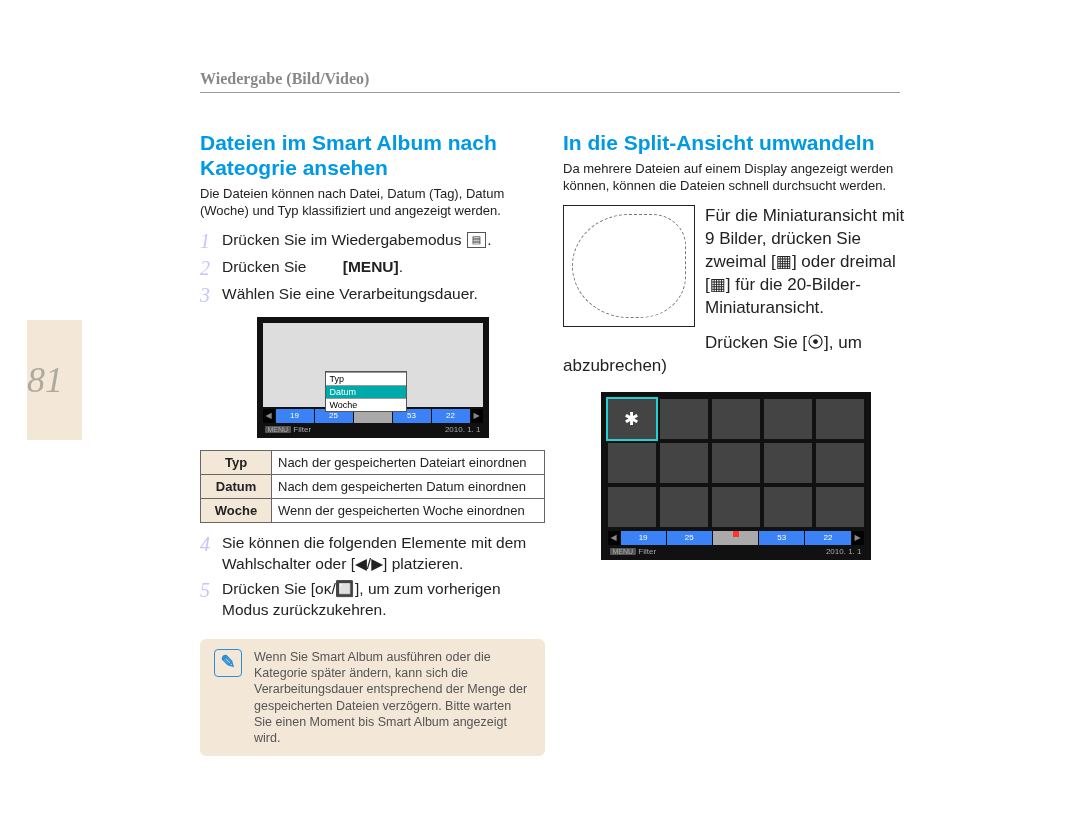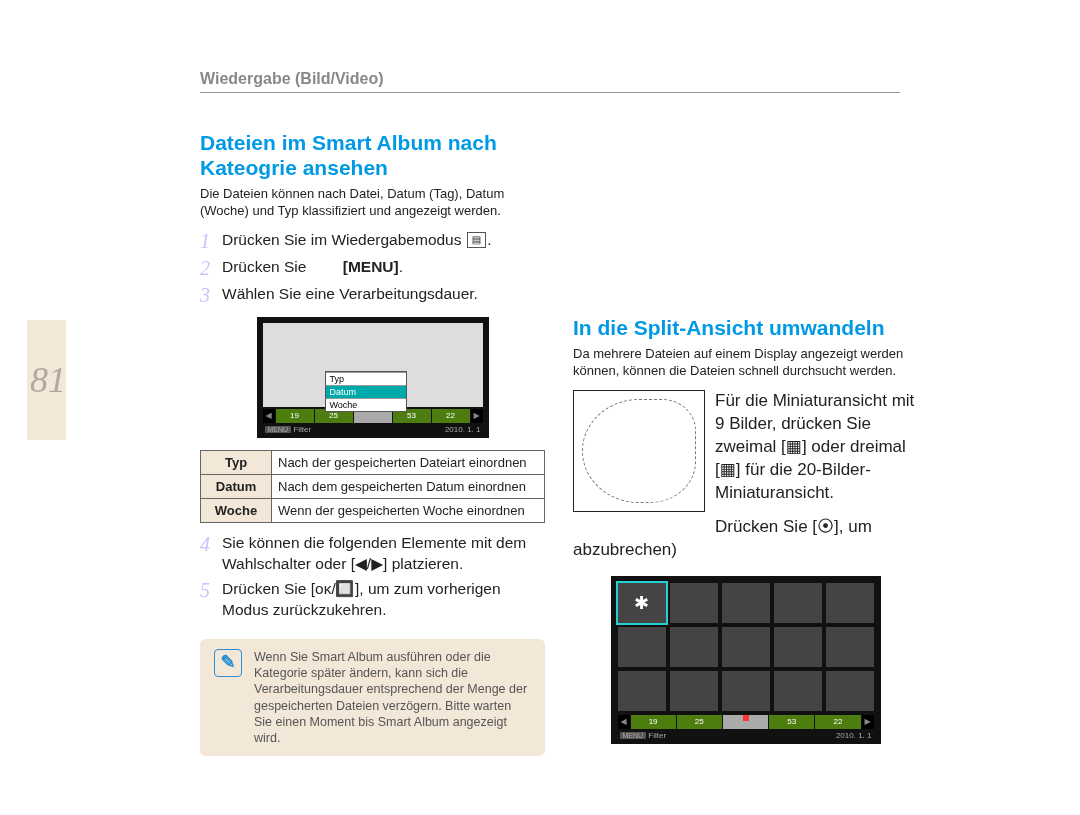--- a/index.html
+++ b/index.html
@@ -15,46 +15,46 @@
   .header-breadcrumb {
     position: absolute;
     top: 70px;
     left: 200px;
     font-weight: bold;
     color: #888;
     font-size: 16px;
     border-bottom: 1px solid #999;
     width: 700px;
     padding-bottom: 4px;
+    font-family: Liberation Serif, serif;
   }
   .page-number-box {
     position: absolute;
     left: 27px;
     top: 320px;
-    width: 39px;
+    width: 55px;
     height: 120px;
     background: #f3e7d8;
     display: flex;
     align-items: center;
-    justify-content: flex-end;
+    justify-content: flex-start;
   }
   .page-number {
     font-size: 36px;
     color: #b0a99f;
     font-style: italic;
     font-family: Georgia, serif;
   }
   .content {
     position: absolute;
     top: 130px;
     left: 200px;
     width: 720px;
     display: flex;
-    gap: 28px;
-    align-items: flex-end;
+    gap: 18px;
   }
   .col {
     width: 345px;
   }
   .section-heading {
     color: #0099e6;
     font-size: 21px;
     font-weight: bold;
     line-height: 1.2;
     margin-bottom: 6px;
@@ -126,21 +126,21 @@
     color: #fff;
   }
   .screen-mock .timeline {
     display: flex;
     gap: 1px;
     height: 14px;
     font-size: 8px;
     color: #fff;
   }
   .screen-mock .timeline .cell {
-    background: #4d7c0f;
+    background: #3b82f6;
     flex: 1;
     text-align: center;
     line-height: 14px;
   }
   .screen-mock .timeline .cell.arr {
     background: #000;
     color: #888;
     flex: 0 0 12px;
   }
   .screen-mock .bottombar {

